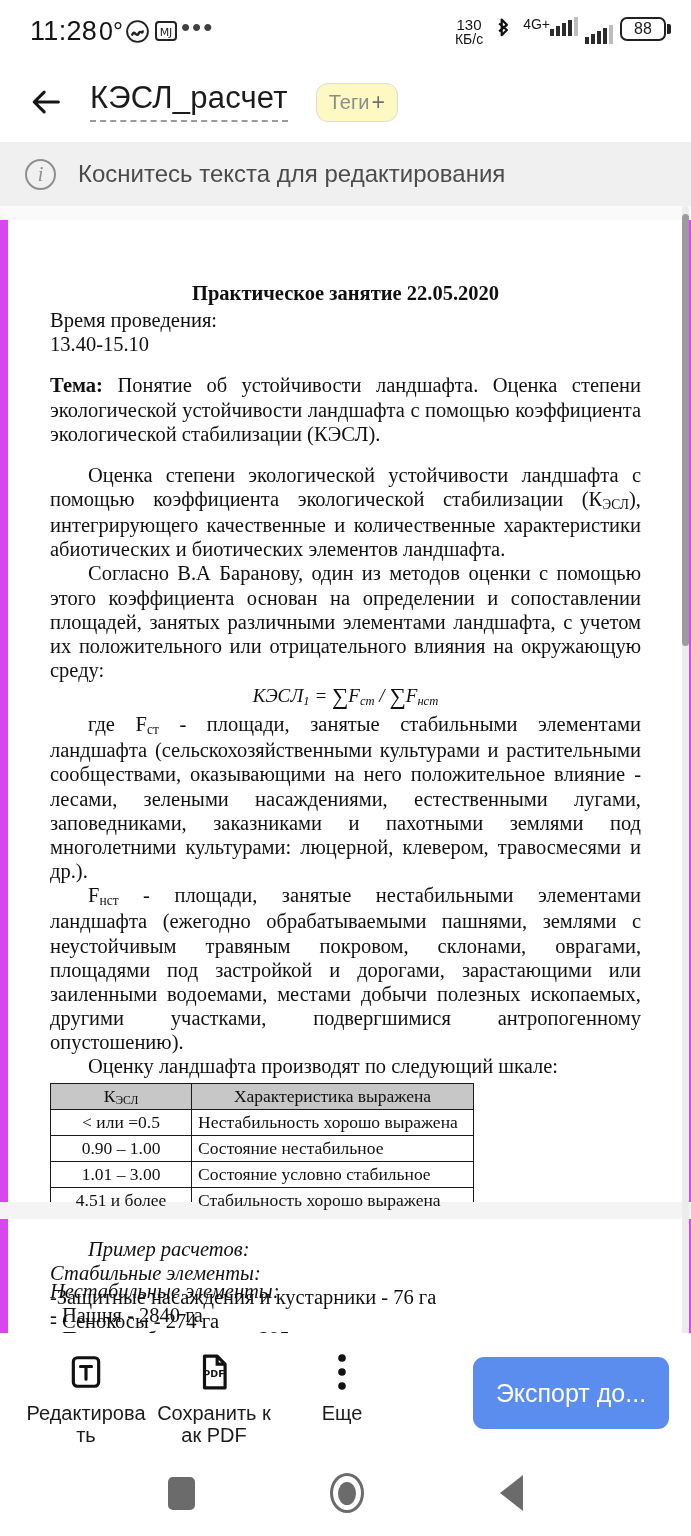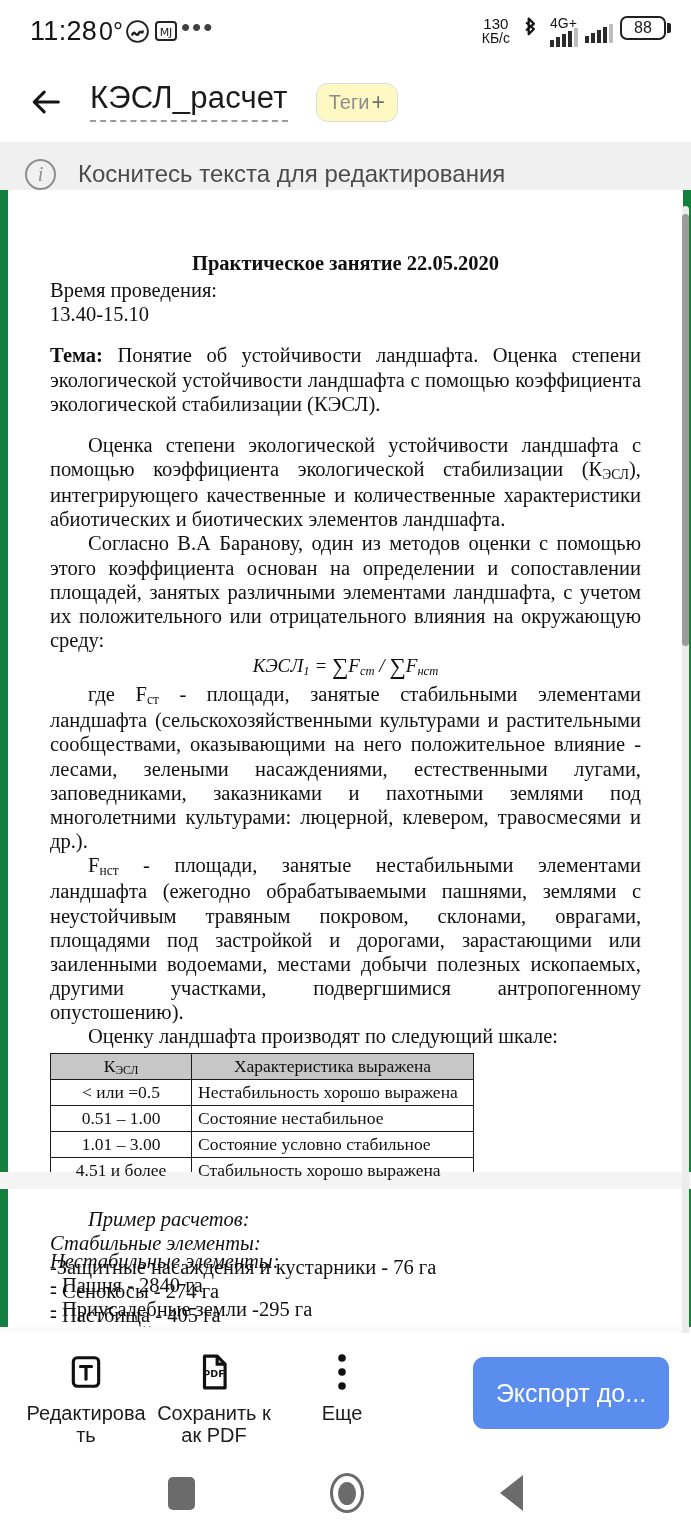--- a/index.html
+++ b/index.html
@@ -19,21 +19,21 @@
   }
   .sb-left { display: flex; align-items: center; gap: 2px; }
   .sb-time { font-size: 27px; color: #141414; letter-spacing: .3px; }
   .sb-temp { font-size: 25px; color: #141414; }
   .sb-ico { width: 26px; height: 26px; display: inline-flex; align-items: center; justify-content: center; }
   .sb-dots { font-size: 26px; color: #404040; letter-spacing: 2px; line-height: 10px; padding-bottom: 8px;}
   .sb-right { display: flex; align-items: flex-start; gap: 7px; }
   .sb-rate { display: flex; flex-direction: column; align-items: center; line-height: 1.0; }
   .sb-rate b { font-size: 15px; font-weight: 400; color: #141414; }
   .sb-rate s { font-size: 14px; text-decoration: none; color: #141414; }
-  .sb-net { display: flex; flex-direction: column; align-items: flex-start; line-height: 1; }
+  .sb-net { display: flex; align-items: flex-start; line-height: 1; }
   .sb-net .g { font-size: 14px; color: #141414; margin-bottom: -2px; }
   .bars { display: inline-flex; align-items: flex-end; gap: 2px; height: 19px; }
   .bars i { width: 4px; background: #2b2b2b; display: block; }
   .bars i.dim { background: #bdbdbd; }
   .battery {
     display: inline-flex; align-items: center;
   }
   .batt-body {
     width: 46px; height: 24px; border: 2.4px solid #202020; border-radius: 7px;
     display: flex; align-items: center; justify-content: center;
@@ -67,22 +67,22 @@
   .info-circle {
     width: 31px; height: 31px; border: 2px solid #8e8e8e; border-radius: 50%;
     color: #8e8e8e; font-size: 20px; font-style: italic;
     display: flex; align-items: center; justify-content: center;
     font-family: "Liberation Serif", serif;
   }
   .banner-text { font-size: 24px; color: #4b4b4b; }
 
   
   .viewer {
-    position: absolute; top: 190px; left: 0; width: 691px; height: 1137px;
-    background: #15803d; overflow: hidden;
+    position: absolute; top: 220px; left: 0; width: 691px; height: 1137px;
+    background: #d946ef; overflow: hidden;
   }
   .page {
     background: #ffffff; width: 675px; margin: 0 auto;
     font-family: "Liberation Serif", serif; color: #101010;
   }
   .page1 { padding: 62px 42px 40px 42px; height: 982px; }
   .page-gap { height: 17px; background: #f4f4f4; }
   .page2 { padding: 60px 42px 10px 42px; height: 180px; }
 
   .doc-h1 { text-align: center; font-weight: bold; font-size: 20.5px; margin-bottom: 3px; }
@@ -265,21 +265,21 @@
             <td class="c-k"><span>К</span><sub>ЭСЛ</sub></td>
             <td class="c-d" style="text-align:center">Характеристика выражена</td>
           </tr>
         </thead>
         <tbody>
           <tr>
               <td class="c-k">&lt; или =0.5</td>
               <td class="c-d">Нестабильность хорошо выражена</td>
             </tr>
           <tr>
-              <td class="c-k">0.51 – 1.00</td>
+              <td class="c-k">0.90 – 1.00</td>
               <td class="c-d">Состояние нестабильное</td>
             </tr>
           <tr>
               <td class="c-k">1.01 – 3.00</td>
               <td class="c-d">Состояние условно стабильное</td>
             </tr>
           <tr>
               <td class="c-k">4.51 и более</td>
               <td class="c-d">Стабильность хорошо выражена</td>
             </tr>

